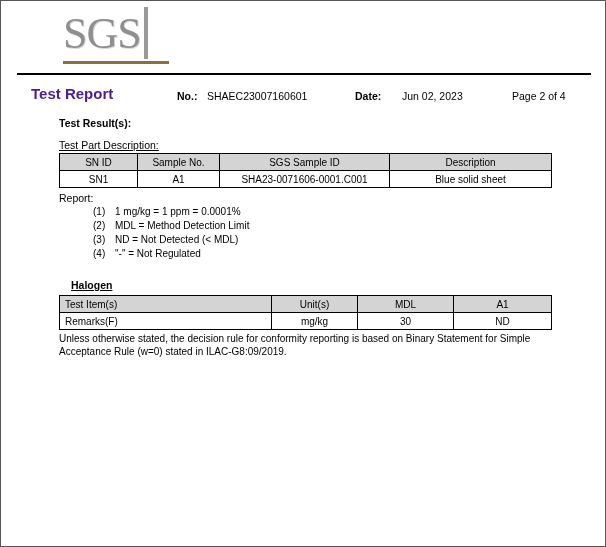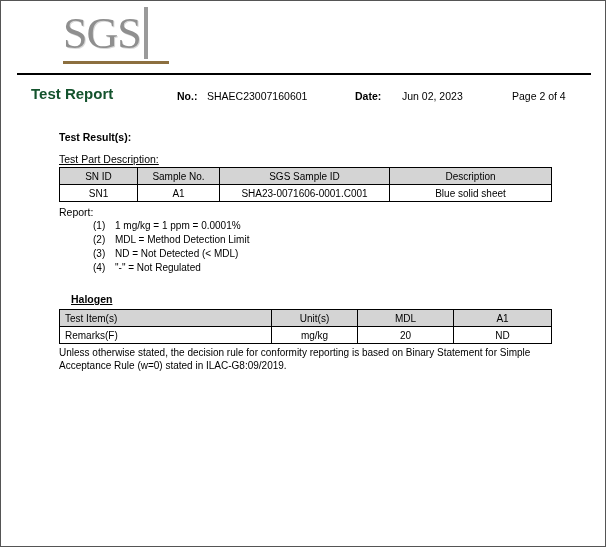--- a/index.html
+++ b/index.html
@@ -68,21 +68,21 @@
     top: 84px;
     width: 574px;
     height: 24px;
   }
   .report-title {
     position: absolute;
     left: 14px;
     top: 0px;
     font-size: 15px;
     font-weight: bold;
-    color: #14532d;
+    color: #4c1d95;
   }
   .no-label {
     position: absolute;
     left: 160px;
     top: 5px;
     font-size: 10.5px;
     font-weight: bold;
   }
   .no-value {
     position: absolute;
@@ -106,21 +106,21 @@
   .page-no {
     position: absolute;
     left: 495px;
     top: 5px;
     font-size: 10.5px;
   }
   
   .body-area {
     position: absolute;
     left: 30px;
-    top: 130px;
+    top: 116px;
     width: 546px;
   }
   .sec-heading {
     font-size: 10.5px;
     font-weight: bold;
     margin: 0 0 10px 28px;
   }
   .sub-heading {
     font-size: 10.5px;
     margin: 0 0 2px 28px;
@@ -292,21 +292,21 @@
           <th class="left">Test Item(s)</th>
           <th>Unit(s)</th>
           <th>MDL</th>
           <th>A1</th>
         </tr>
       </thead>
       <tbody>
         <tr>
           <td class="left">Remarks(F)</td>
           <td>mg/kg</td>
-          <td>20</td>
+          <td>30</td>
           <td>ND</td>
         </tr>
       </tbody>
     </table>
 
     <div class="footnote">Unless otherwise stated, the decision rule for conformity reporting is based on Binary Statement for Simple Acceptance Rule (w=0) stated in ILAC-G8:09/2019.</div>
 
   </div>
 </div>
 

